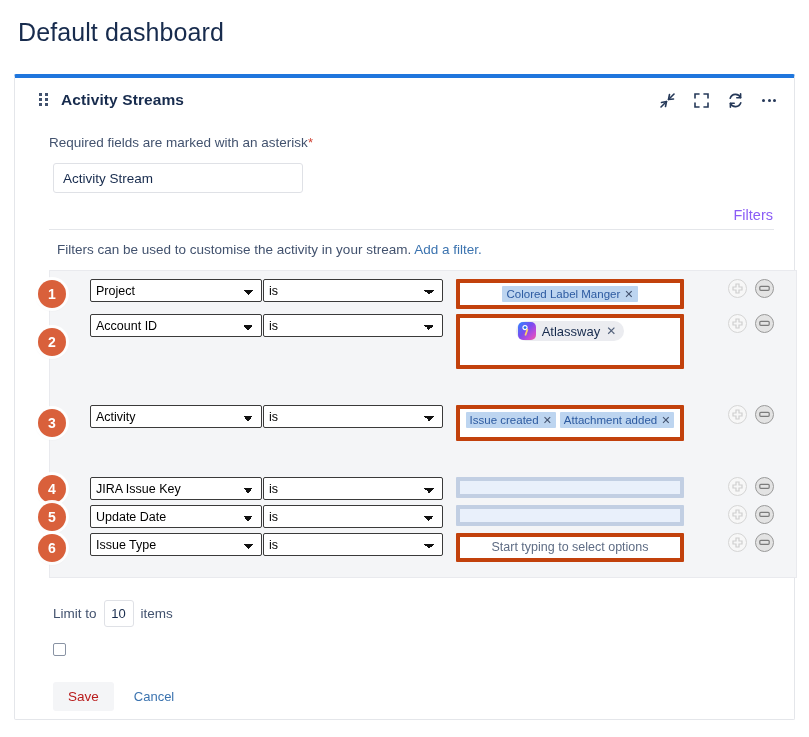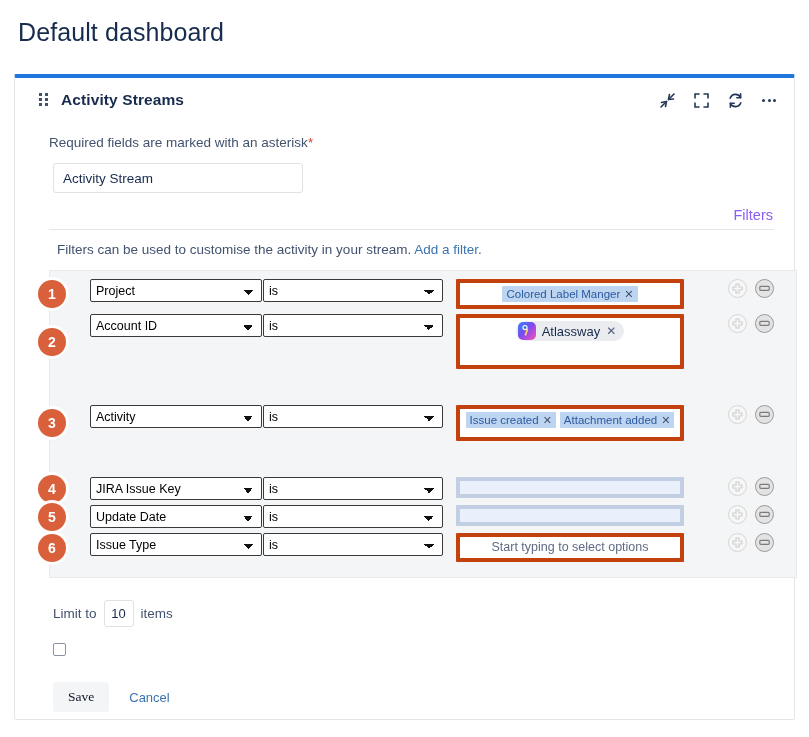--- a/index.html
+++ b/index.html
@@ -347,23 +347,23 @@
     display: flex;
     align-items: center;
     gap: 20px;
     padding: 26px 0 0 18px;
   }
   .btn-save {
     background: #f4f5f7;
     border: none;
     border-radius: 3px;
     padding: 7px 15px;
-    font-family: Liberation Serif, serif;
+    font-family: Liberation Sans, sans-serif;
     font-size: 13.5px;
-    color: #0f172a;
+    color: #b91c1c;
     cursor: pointer;
   }
   .btn-cancel {
     background: none;
     border: none;
     font-family: "Liberation Sans", sans-serif;
     font-size: 13px;
     color: #3b73af;
     cursor: pointer;
     padding: 0;

